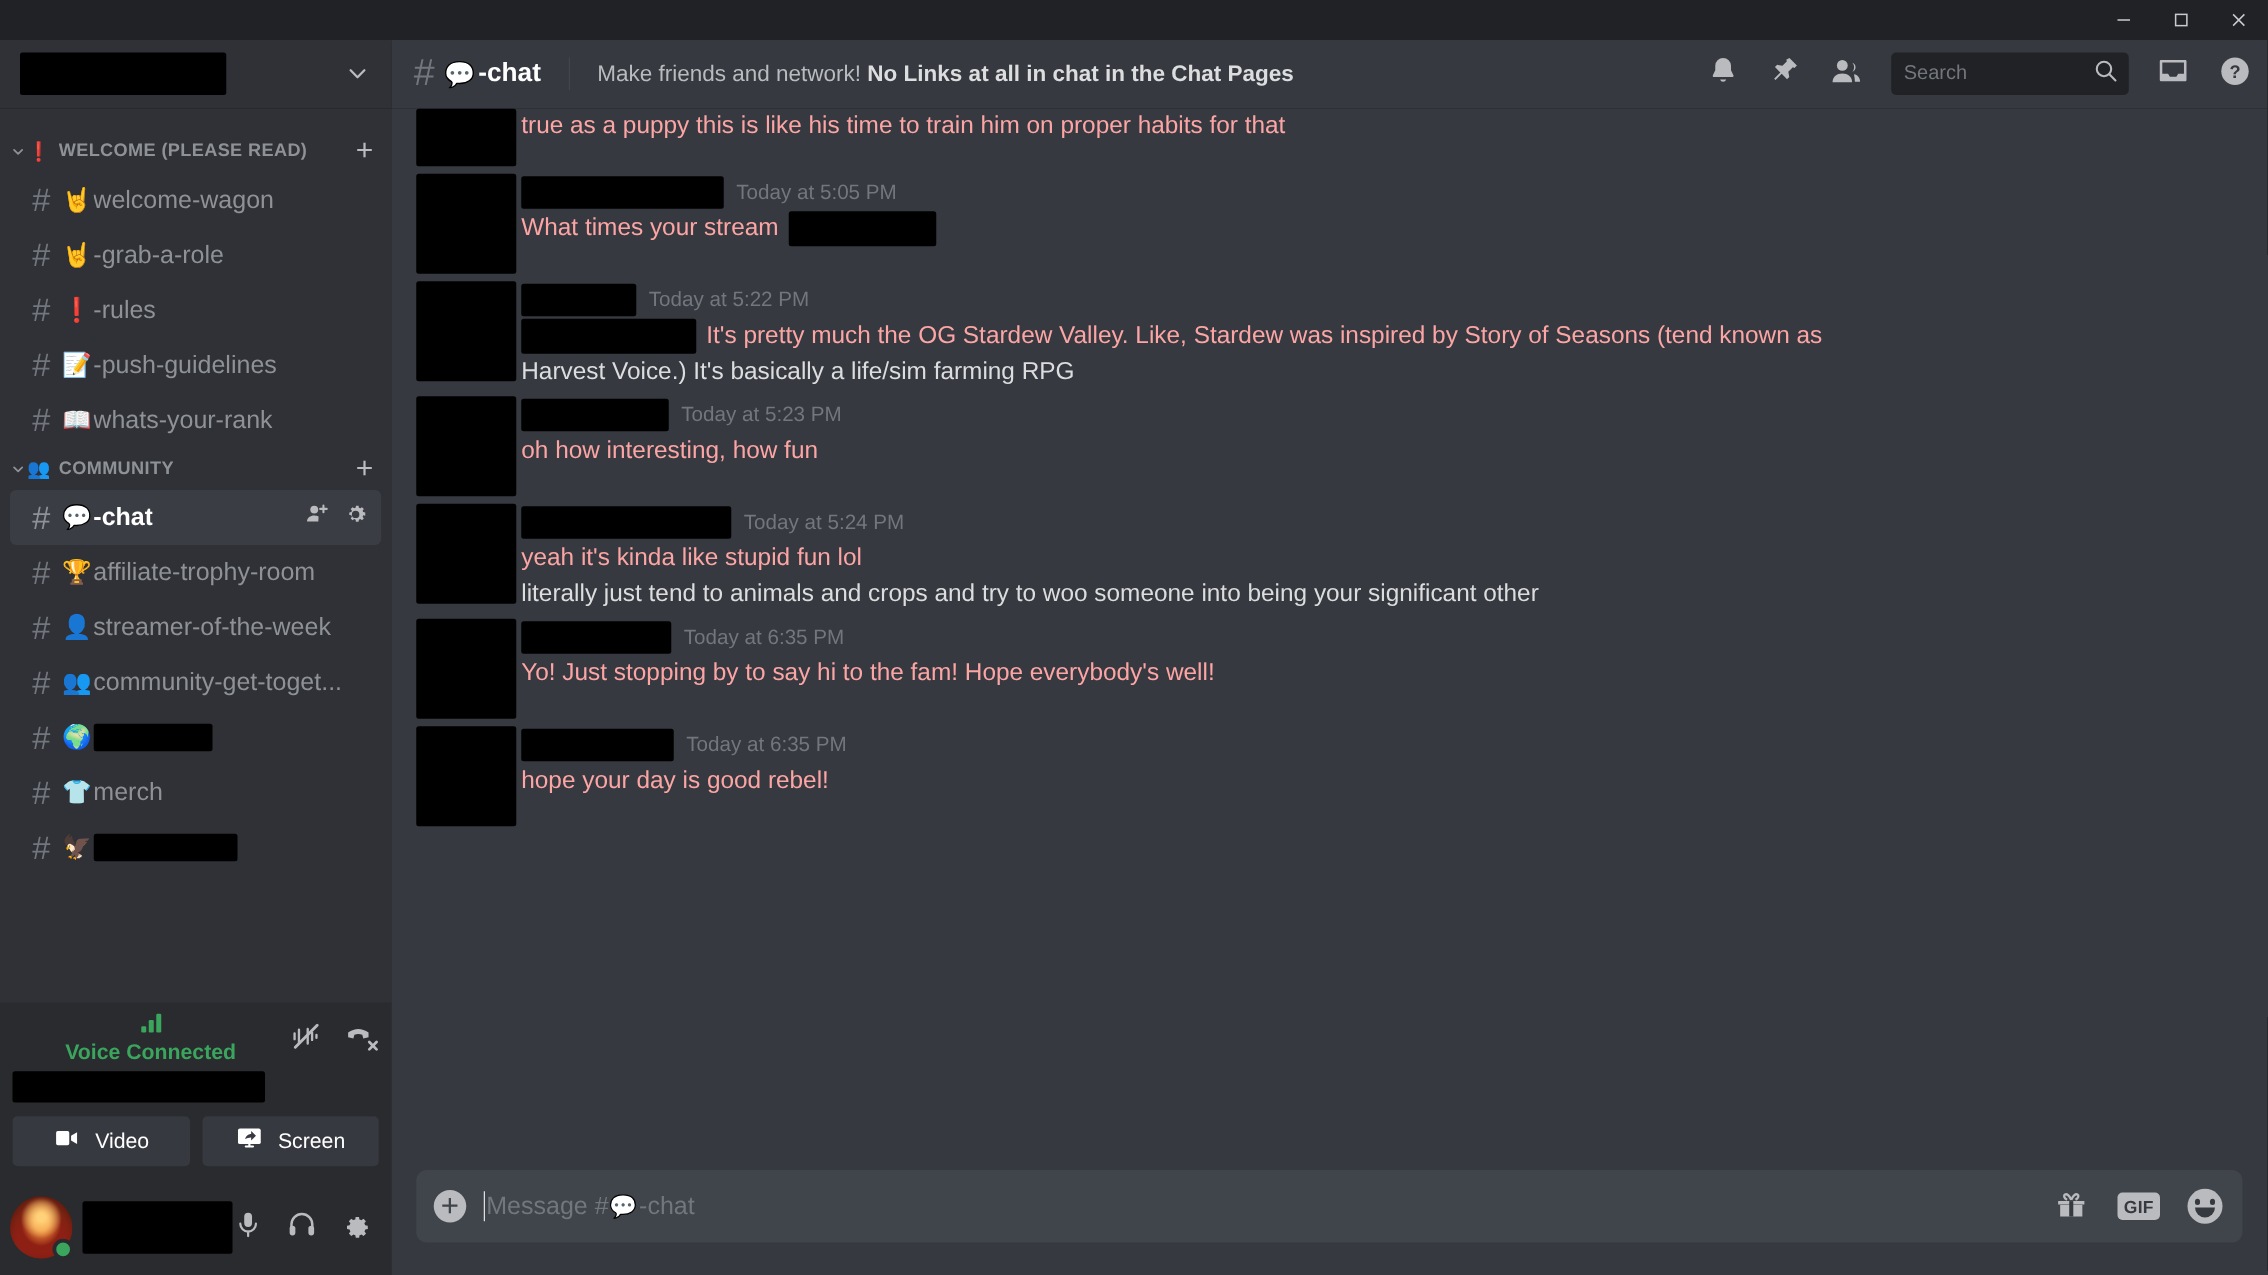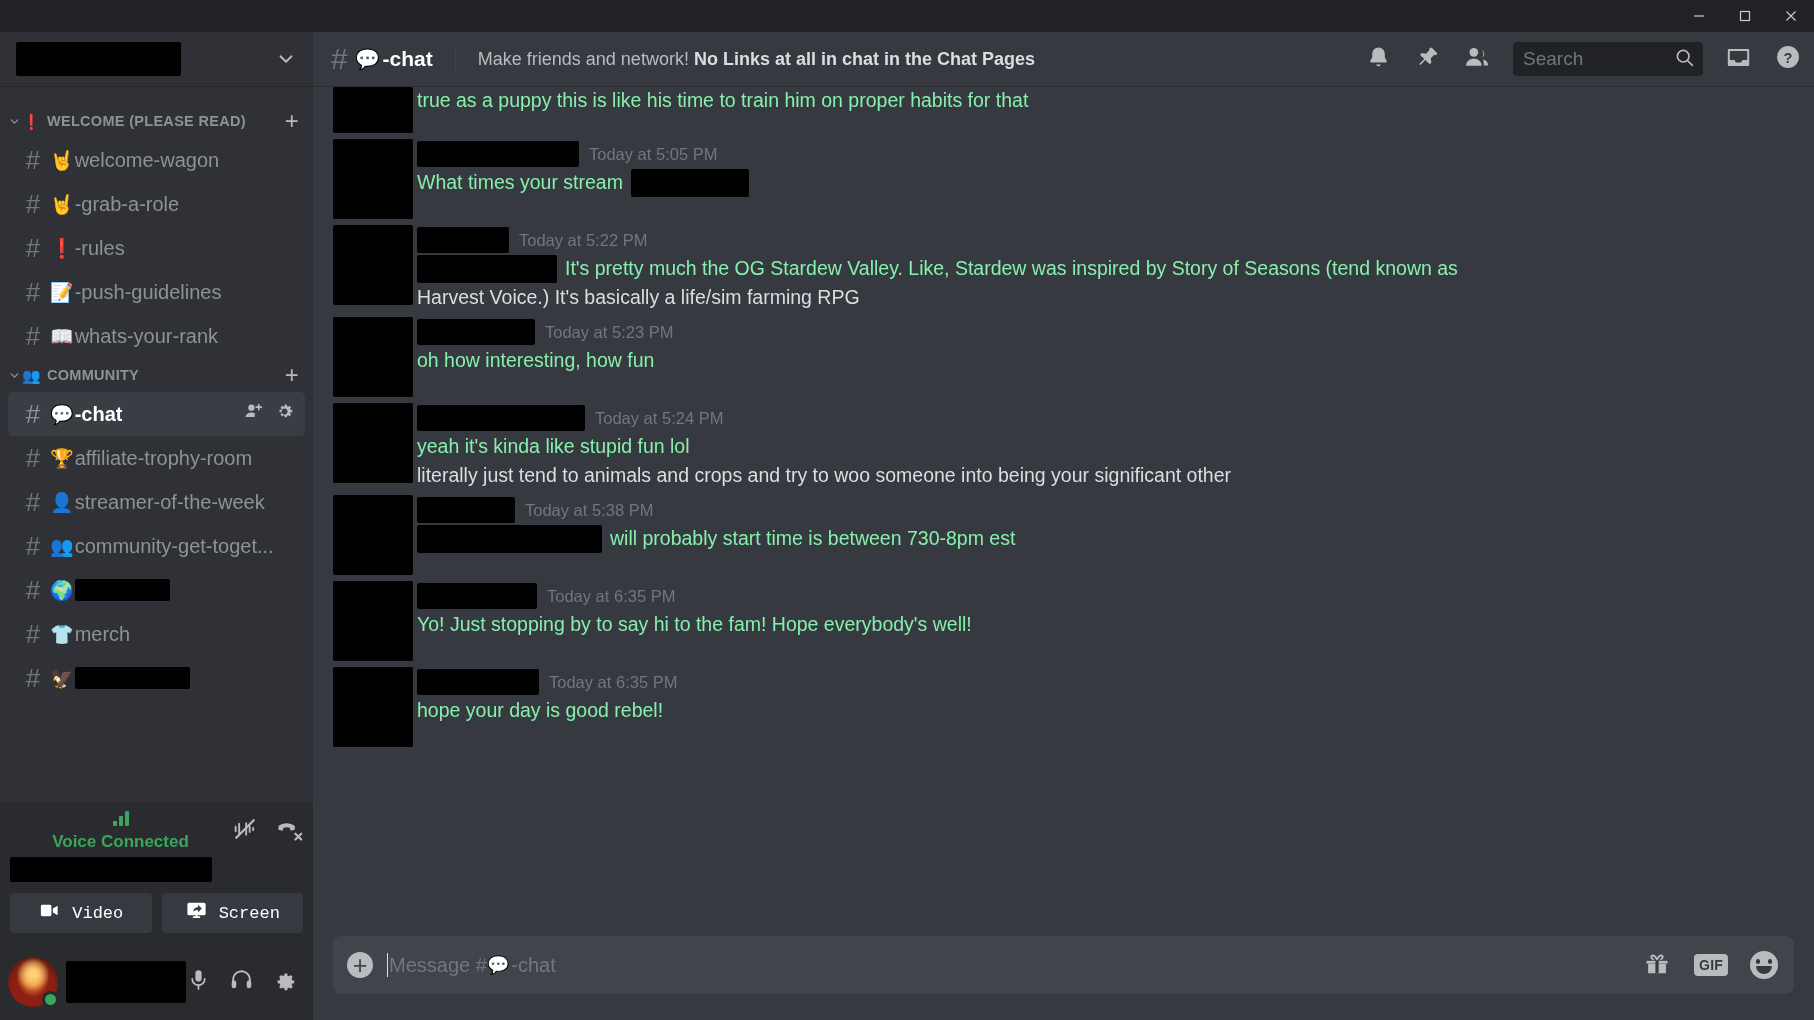--- a/index.html
+++ b/index.html
@@ -76,21 +76,21 @@
   .voice-status { display:flex; align-items:center; gap:6px;flex-direction:column; }
   .voice-bars { display:flex; align-items:flex-end; gap:2px; height:15px; }
   .voice-bars i { display:block; width:4px; background:#3ba55d; border-radius:1px; }
   .voice-bars i:nth-child(1){height:5px;}
   .voice-bars i:nth-child(2){height:10px;}
   .voice-bars i:nth-child(3){height:15px;}
   .voice-text { color:#3ba55d; font-size:17px; font-weight:700; }
   .voice-chan-redact { width:202px; height:25px; background:#000; margin-top:5px; border-radius:2px; }
   .voice-icons { display:flex; gap:16px; align-items:center; padding-top:4px; color:#b9bbbe; }
 
-  .voice-buttons { display:flex; gap:10px; margin-top:11px;font-family:Liberation Mono, monospace; }
+  .voice-buttons { display:flex; gap:10px; margin-top:11px; }
   .vbtn {
     flex:1; height:40px; background:#36393f; border-radius:4px;
     display:flex; align-items:center; justify-content:center; gap:11px;
     color:#ffffff; font-size:17px;
   }
 
   
   .user-panel {
     position:absolute; left:0; right:0; bottom:0; height:77px;
     background:#292b2f; display:flex; align-items:center; padding:0 8px;
@@ -125,40 +125,40 @@
   .hdr-divider { width:1px; height:26px; background:#42454a; margin:0 22px; }
   .hdr-topic { color:#b9bbbe; font-size:18px; white-space:nowrap; overflow:hidden; }
   .hdr-topic b { color:#dcddde; font-weight:700; }
   .hdr-right { margin-left:auto; display:flex; align-items:center; gap:22px; color:#b9bbbe; padding-left:20px; }
   .searchbox {
     width:190px; height:34px; background:#202225; border-radius:4px;
     display:flex; align-items:center; padding:0 8px 0 10px; gap:6px;
   }
   .searchbox input {
     flex:1; background:transparent; border:none; outline:none;
-    color:#0ea5e9; font-size:19px; font-family:"Liberation Sans", sans-serif;
+    color:#0ea5e9; font-size:16px; font-family:"Liberation Sans", sans-serif;
     min-width:0;
   }
   .searchbox input::placeholder { color:#72767d; }
 
   
   .messages { flex:1; overflow:hidden; padding:0 0 8px 0; position:relative; }
   .msg { display:flex; padding:3px 20px 3px 20px; position:relative; }
   .msg.grouped { padding-top:1px; }
   .msg-avatar {
     width:80px; height:80px; flex:0 0 80px; margin-right:0; border-radius:2px;
     background:#000;
   }
   .msg-avatar.small { height:46px; }
   .msg-body { flex:1; min-width:0; padding-left:4px; }
   .msg-head { display:flex; align-items:center; gap:10px; height:30px; }
   .name-redact { height:26px; background:#000; border-radius:2px; }
   .msg-time { color:#72767d; font-size:16.5px; }
   .msg-text {
-    color:#86efac; font-size:19.5px; line-height:1.42;
+    color:#fca5a5; font-size:19.5px; line-height:1.42;
     display:flex; align-items:center; flex-wrap:wrap; gap:0;
   }
   .msg-text .inline-redact { display:inline-block; background:#000; border-radius:2px; vertical-align:middle; }
   .msg-line { color:#dcddde; font-size:19.5px; line-height:1.45; }
 
   
   .composer { padding:0 20px 26px 20px; }
   .composer-inner {
     background:#40444b; border-radius:8px; min-height:58px;
     display:flex; align-items:center; padding:0 16px 0 14px;
@@ -514,33 +514,20 @@
               <div class="msg-text">
                 <span>yeah it's kinda like stupid fun lol</span>
               </div>
               <div class="msg-line">literally just tend to animals and crops and try to woo someone into being your significant other</div>
             </div>
           </div>
           <div class="msg">
             <div class="msg-avatar"></div>
             <div class="msg-body">
               <div class="msg-head">
-                <span class="name-redact" style="width:98px"></span>
-                <span class="msg-time">Today at 5:38 PM</span>
-              </div>
-              <div class="msg-text">
-                <span class="inline-redact" style="width:185px;height:28px;margin-right:8px"></span>
-                <span>will probably start time is between 730-8pm est</span>
-              </div>
-            </div>
-          </div>
-          <div class="msg">
-            <div class="msg-avatar"></div>
-            <div class="msg-body">
-              <div class="msg-head">
                 <span class="name-redact" style="width:120px"></span>
                 <span class="msg-time">Today at 6:35 PM</span>
               </div>
               <div class="msg-text">
                 <span>Yo! Just stopping by to say hi to the fam! Hope everybody's well!</span>
               </div>
             </div>
           </div>
           <div class="msg">
             <div class="msg-avatar"></div>

